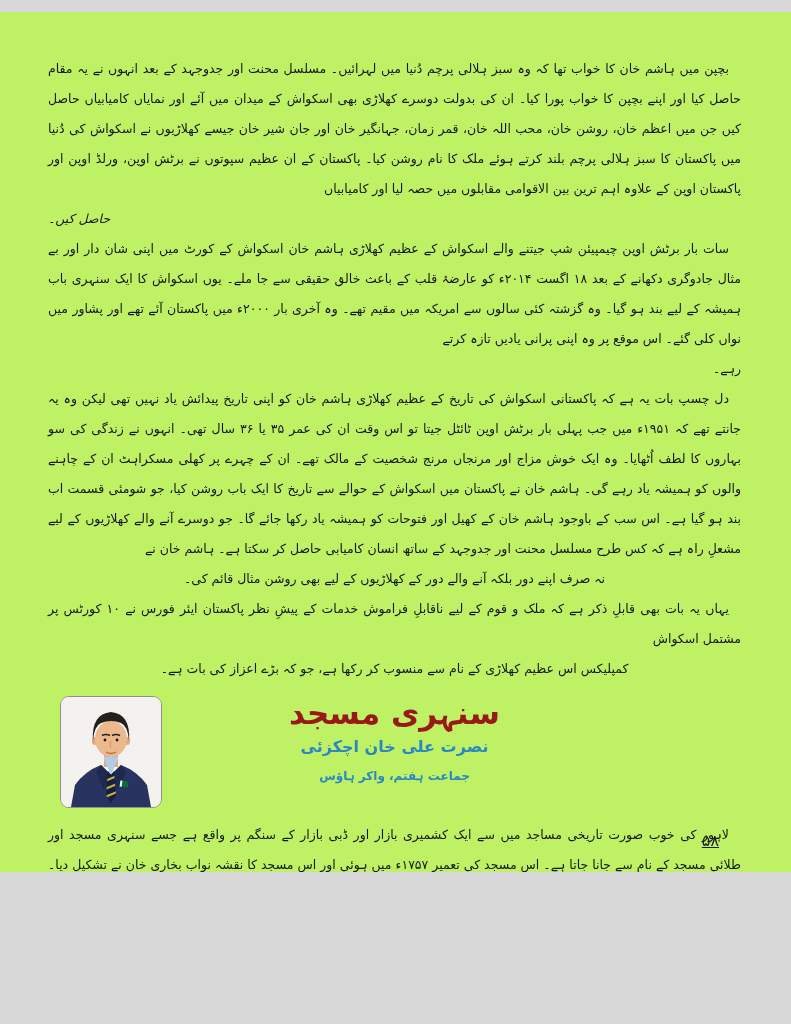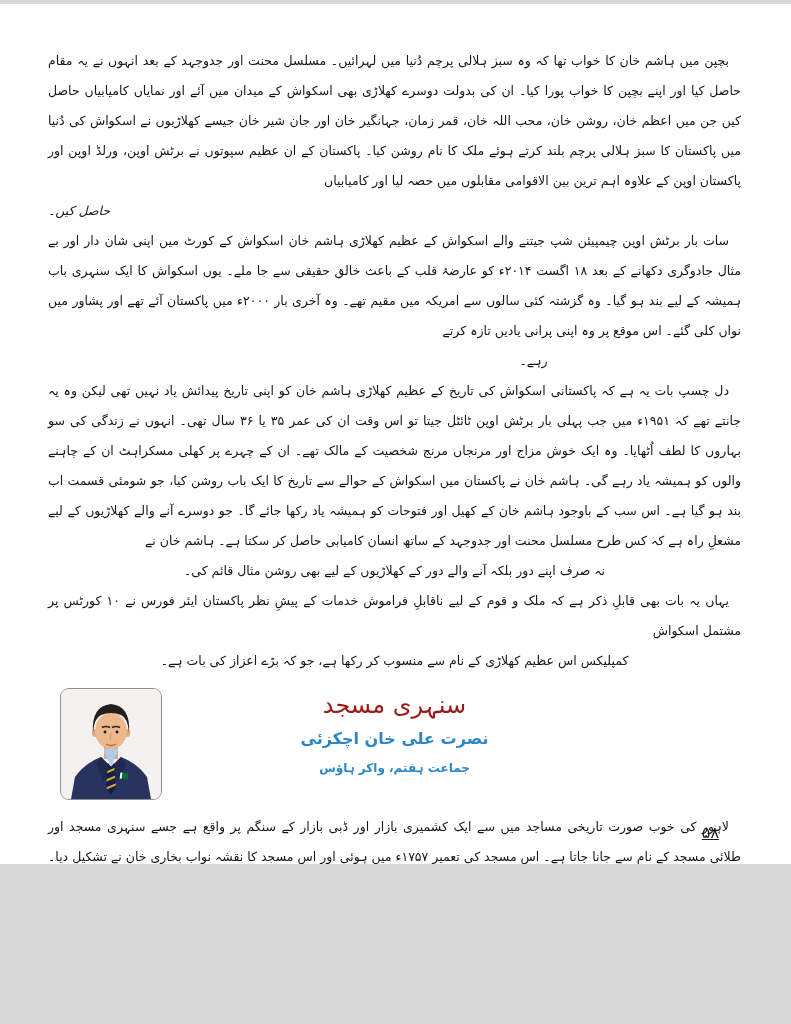--- a/index.html
+++ b/index.html
@@ -1,56 +1,56 @@
 <!DOCTYPE html>
 <html lang="ur"><head>
 <meta charset="utf-8">
 <style>
   html,body{margin:0;padding:0;background:#d8d8d8;}
   .page{
     position:relative;
     width:791px;height:860px;
-    margin:4px auto;
-    background:#ffffff;
+    margin:12px auto;
+    background:#bef264;
     overflow:hidden;
     font-family:"DejaVu Sans",sans-serif;
     color:#161616;
   }
   .content{
     position:absolute;
     top:42px;left:48px;right:50px;
     direction:rtl;
     font-size:12.5px;
     line-height:30px;
   }
   .tline{white-space:normal;}
   .al-justify{text-align:justify;text-indent:12px;}
   .al-left{text-align:left;font-style:italic;}
   .al-center{text-align:center;}
-  .al-center_right{text-align:center;padding-left:278px;}
+  .al-center_right{padding-left:278px;}
   .author-section{
     position:relative;
     height:126px;
     margin-top:10px;
   }
   .photo-frame{
     position:absolute;
     left:12px;top:2px;
     width:100px;height:110px;
     border:1px solid #8f8f8f;
     border-radius:9px;
     overflow:hidden;
     background:#f3f2ef;
   }
   .photo-frame svg{display:block;width:100%;height:100%;}
   .byline-stack{text-align:center;direction:rtl;}
   .article-title{
     color:#991818;
-    font-size:24px;
-    font-weight:normal;
+    font-size:31px;
+    font-weight:bold;
     line-height:38px;
   }
   .author-name{
     color:#2b86c5;
     font-size:16px;
     font-weight:bold;
     line-height:30px;
   }
   .author-class{
     color:#2b86c5;

